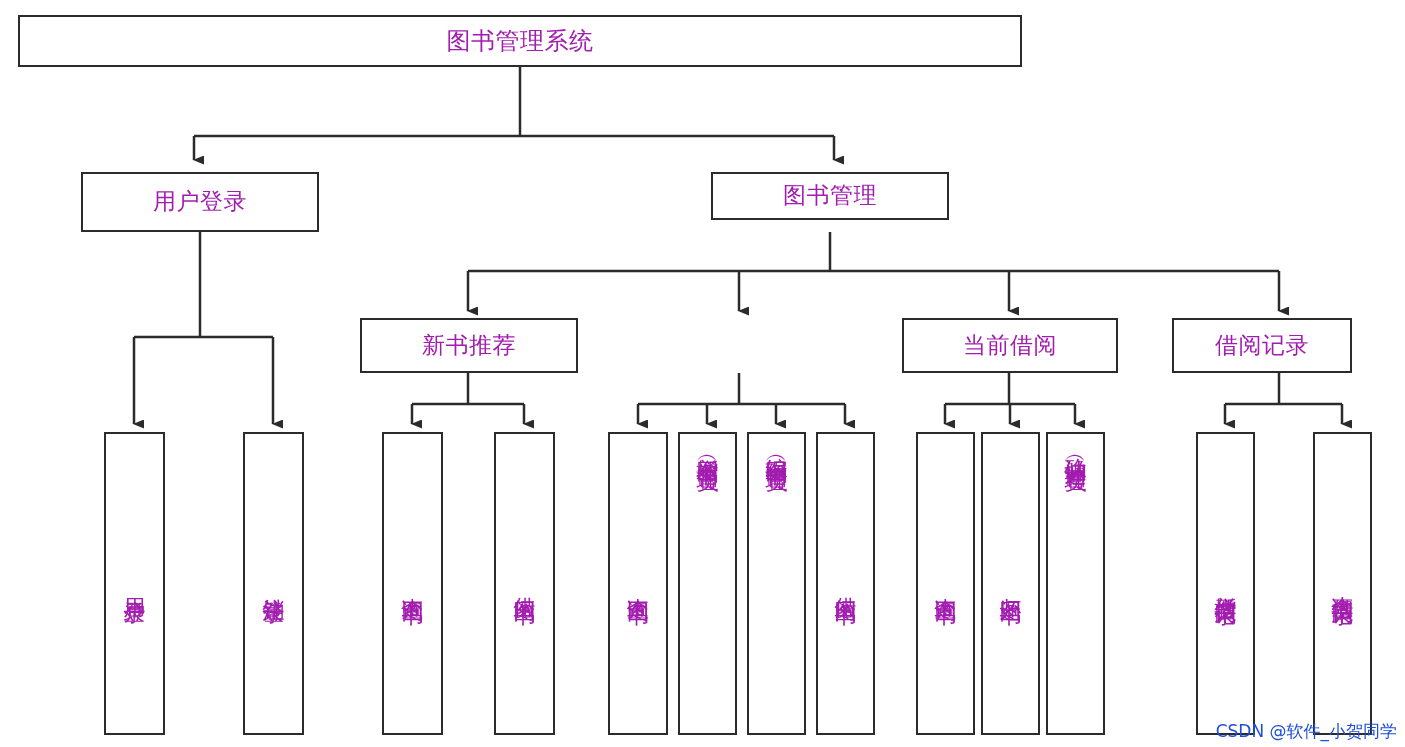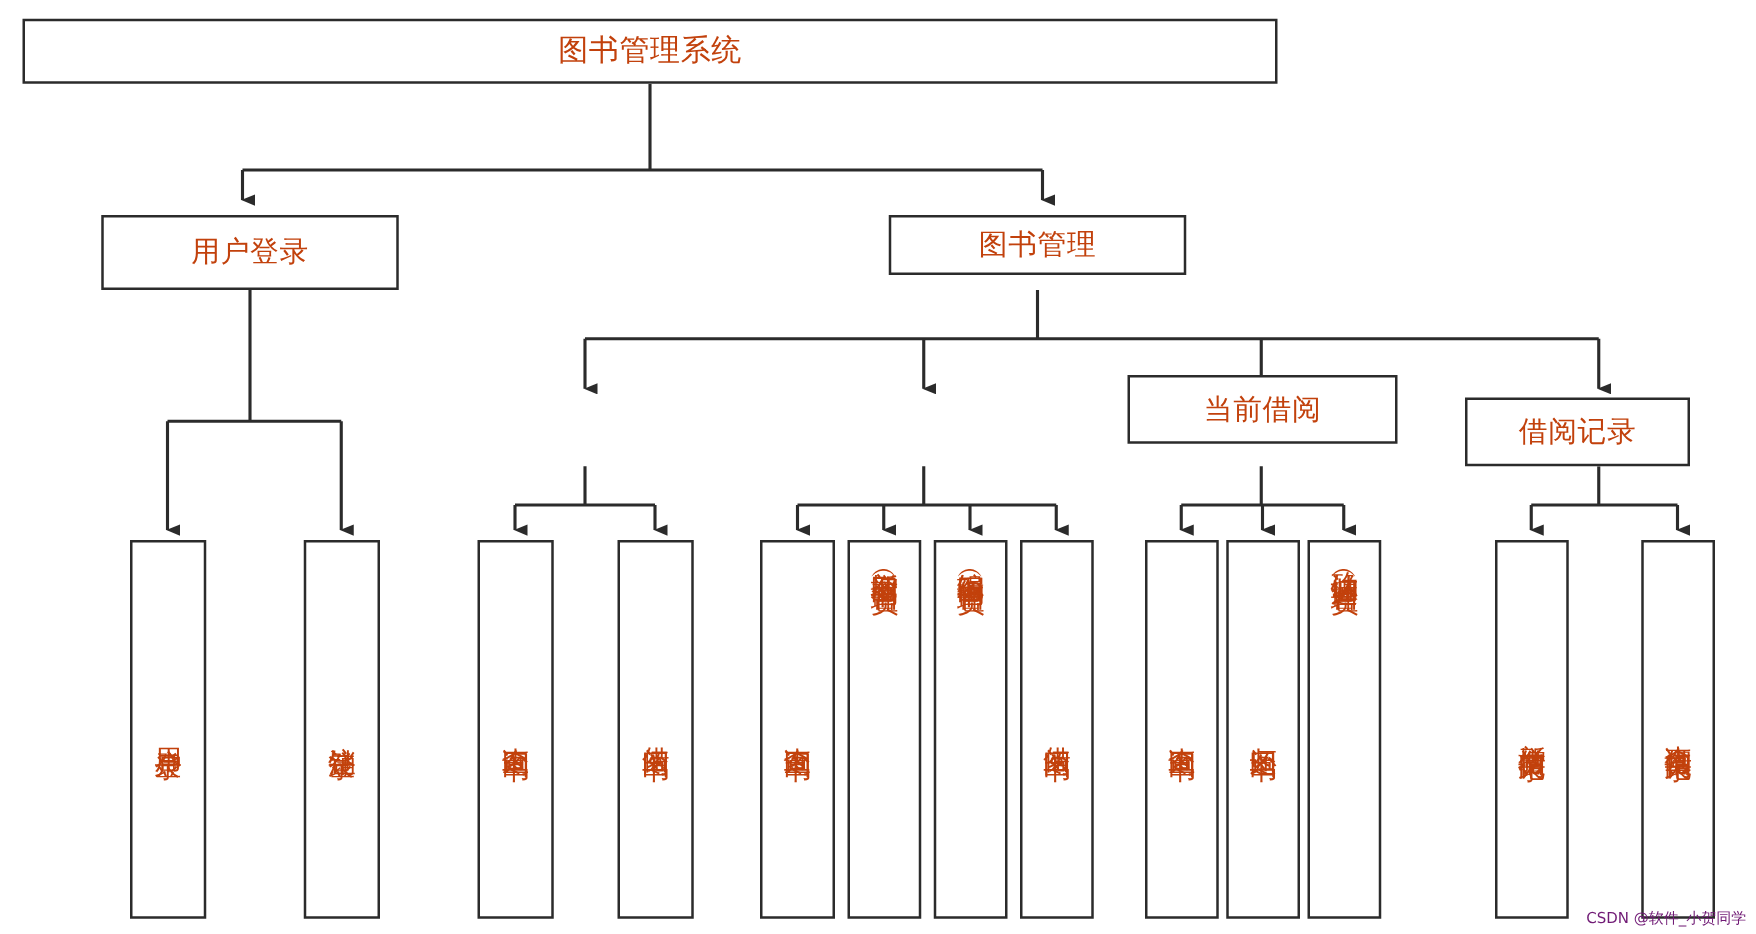--- a/index.html
+++ b/index.html
@@ -38,23 +38,22 @@
     border: 2.5px solid #2b2b2b;
     display: flex;
     align-items: center;
     justify-content: center;
     overflow: hidden;
   }
   .node .label {
     display: block;
     text-align: right;
     line-height: 1.18;
-    color: #c2410c;
+    color: #a21caf;
     letter-spacing: 0.5px;
-    font-family: Liberation Serif, serif;
   }
   
   .node.horiz .label {
     writing-mode: horizontal-tb;
     font-size: 23px;
   }
   .node.root .label { font-size: 24px; }
   
   .node.vert {
     align-items: flex-start;
@@ -69,22 +68,22 @@
     letter-spacing: 2px;
     white-space: nowrap;
   }
   
   .node.vert.mid { align-items: center; padding-top: 0; }
 
   #watermark {
     position: absolute;
     right: 8px;
     bottom: 4px;
-    font-size: 12px;
-    color: #701a75;
+    font-size: 17px;
+    color: #1d4ed8;
     white-space: nowrap;
     user-select: none;
   }
 </style>
 </head>
 <body>
 
 <div id="diagram-root">
 
   <svg class="connectors" viewBox="0 0 1405 747">
@@ -142,21 +141,24 @@
     <span class="label">图书管理系统</span>
   </div>
 
   <div class="node horiz" style="left:81px; top:172px; width:238px; height:60px;">
     <span class="label">用户登录</span>
   </div>
   <div class="node horiz" style="left:711px; top:172px; width:238px; height:48px;">
     <span class="label">图书管理</span>
   </div>
 
-  <div class="node horiz" style="left:902px; top:300px; width:216px; height:55px;">
+  <div class="node horiz" style="left:360px; top:318px; width:218px; height:55px;">
+    <span class="label">新书推荐</span>
+  </div>
+  <div class="node horiz" style="left:902px; top:318px; width:216px; height:55px;">
     <span class="label">当前借阅</span>
   </div>
   <div class="node horiz" style="left:1172px; top:318px; width:180px; height:55px;">
     <span class="label">借阅记录</span>
   </div>
 
   <div class="node vert mid" style="left:104px; top:432px; width:61px; height:303px;">
     <span class="label">用户登录</span>
   </div>
   <div class="node vert mid" style="left:243px; top:432px; width:61px; height:303px;">

